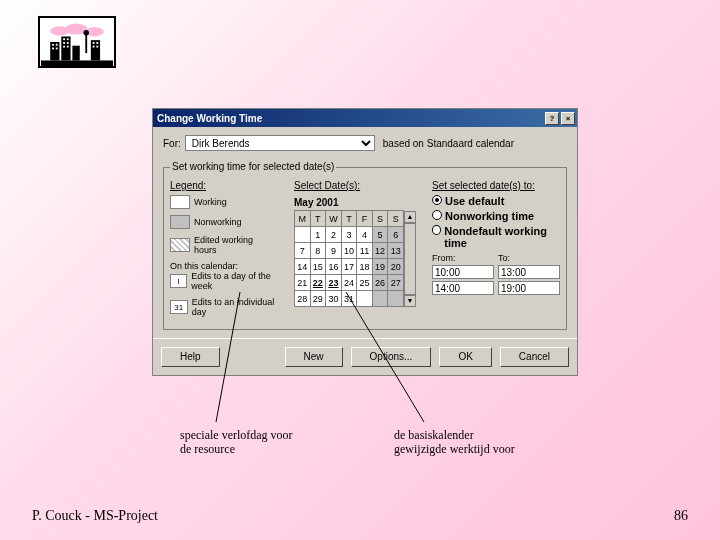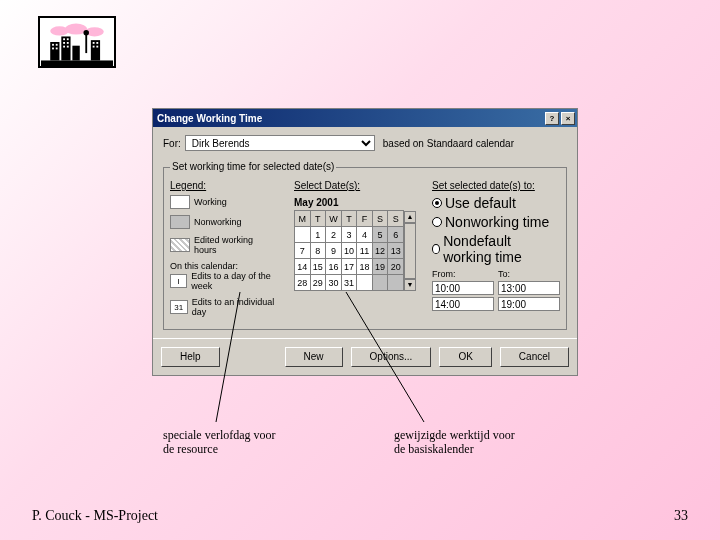--- a/index.html
+++ b/index.html
@@ -105,21 +105,21 @@
   .cal-table th, .cal-table td {
     border:1px solid #808080;
     width: 22px;
     height: 16px;
     text-align:center;
     padding:0;
   }
   .cal-table th { background:#d4d0c8; font-weight:normal; }
   .cal-table td.we { background:#c0c0c0; }
   .cal-table td.ed { text-decoration:underline; font-weight:bold; }
-  .radio-row { display:flex; align-items:center; font-size:14px; margin-bottom:3px; }
+  .radio-row { display:flex; align-items:flex-start; font-size:11px; margin-bottom:3px;font-weight:bold; }
   .radio-row .r {
     width:10px;height:10px;border:1px solid #000;border-radius:50%;margin-right:3px;background:#fff;display:inline-flex;align-items:center;justify-content:center;
   }
   .radio-row .r.sel::after{content:"";width:4px;height:4px;background:#000;border-radius:50%;}
   .pair { display:flex; gap:4px; margin-top:4px; }
   .pair .col { flex:1; }
   .pair .col div:first-child { font-size:9px; }
   .time-in { width:100%; height:14px; font-size:10px; margin-top:2px; border:1px solid #808080; background:#fff; padding-left:2px; }
   .bottom-buttons {
     display:flex; justify-content:space-between; padding:8px;
@@ -133,21 +133,21 @@
     background:#d4d0c8;
     font-size:10px; text-align:center; line-height:18px;
     padding:0 18px;
   }
   .annot {
     position: absolute;
     font-family: "Times New Roman", serif;
     font-size: 12px;
     line-height: 1.2;
   }
-  .annot1 { top: 428px; left: 163px; }
+  .annot1 { top: 428px; left: 180px; }
   .annot2 { top: 428px; left: 394px; }
   .footer-left {
     position:absolute;
     bottom:16px; left:32px;
     font-family:"Times New Roman", serif;
     font-size:14px;
   }
   .footer-right {
     position:absolute;
     bottom:16px; right:32px;
@@ -272,20 +272,29 @@
                   <tr>
                     <td>14</td>
                     <td>15</td>
                     <td>16</td>
                     <td>17</td>
                     <td>18</td>
                     <td class="we">19</td>
                     <td class="we">20</td>
                   </tr>
                   <tr>
+                    <td>21</td>
+                    <td class="ed">22</td>
+                    <td class="ed">23</td>
+                    <td>24</td>
+                    <td>25</td>
+                    <td class="we">26</td>
+                    <td class="we">27</td>
+                  </tr>
+                  <tr>
                     <td>28</td>
                     <td>29</td>
                     <td>30</td>
                     <td>31</td>
                     <td></td>
                     <td class="we"></td>
                     <td class="we"></td>
                   </tr>
                 </tbody>
             </table>
@@ -344,18 +353,18 @@
 <svg class="arrow">
   <line x1="80" y1="22" x2="56" y2="152" stroke="#000" stroke-width="1"></line>
   <line x1="186" y1="22" x2="264" y2="152" stroke="#000" stroke-width="1"></line>
 </svg>
 
 <div class="annot annot1">
   <div>speciale verlofdag voor</div>
   <div>de resource</div>
 </div>
 <div class="annot annot2">
+  <div>de basiskalender</div>
   <div>gewijzigde werktijd voor</div>
-  <div>de basiskalender</div>
 </div>
 
 <div class="footer-left">P. Couck - MS-Project</div>
-<div class="footer-right">33</div>
+<div class="footer-right">86</div>
 
 </body></html>

